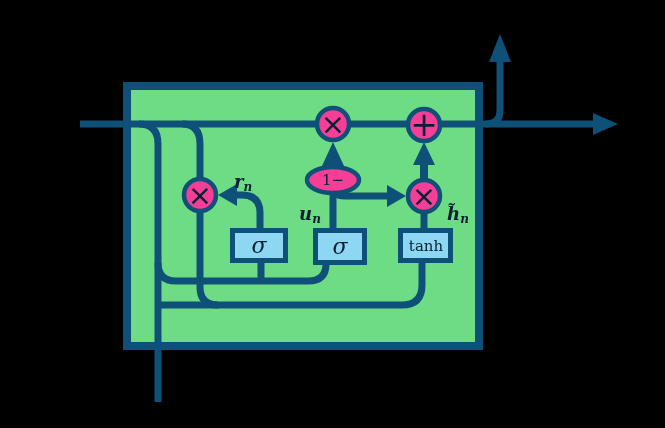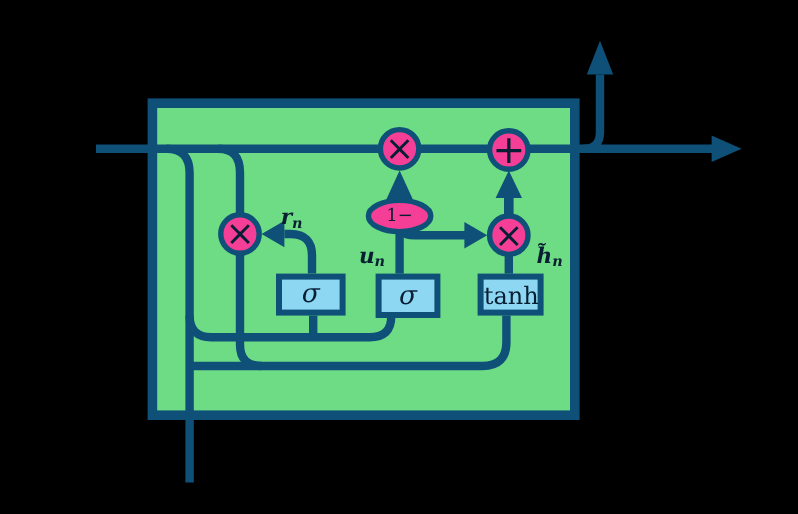--- a/index.html
+++ b/index.html
@@ -22,21 +22,21 @@
   .head{fill:var(--wire);stroke:none;}
   .opnode{fill:var(--op);stroke:var(--wire);stroke-width:4.5;}
   .gatebox{fill:var(--gate);stroke:var(--wire);stroke-width:5;}
   .lbl{
     position:absolute;transform:translate(-50%,-50%);
     color:var(--ink);white-space:nowrap;line-height:1;user-select:none;
   }
   .math{font-style:italic;font-weight:bold;font-size:18px;font-family:"DejaVu Serif",serif;}
   .math .sub{font-size:12px;font-weight:bold;position:relative;bottom:-0.28em;}
   .sigma{font-style:italic;font-weight:normal;font-size:22px;}
-  .tanhlbl{font-style:normal;font-size:20px;}
+  .tanhlbl{font-style:normal;font-size:15px;}
   .oneminus{font-size:15px;font-weight:normal;}
   .op-glyph{font-family:"DejaVu Sans",sans-serif;font-weight:400;color:var(--ink);}
   .mul{font-size:29px;}
   .add{font-size:33px;}
 </style>
 </head>
 <body>
 
 <div id="stage">
   <svg width="665" height="428" viewBox="0 0 665 428">

